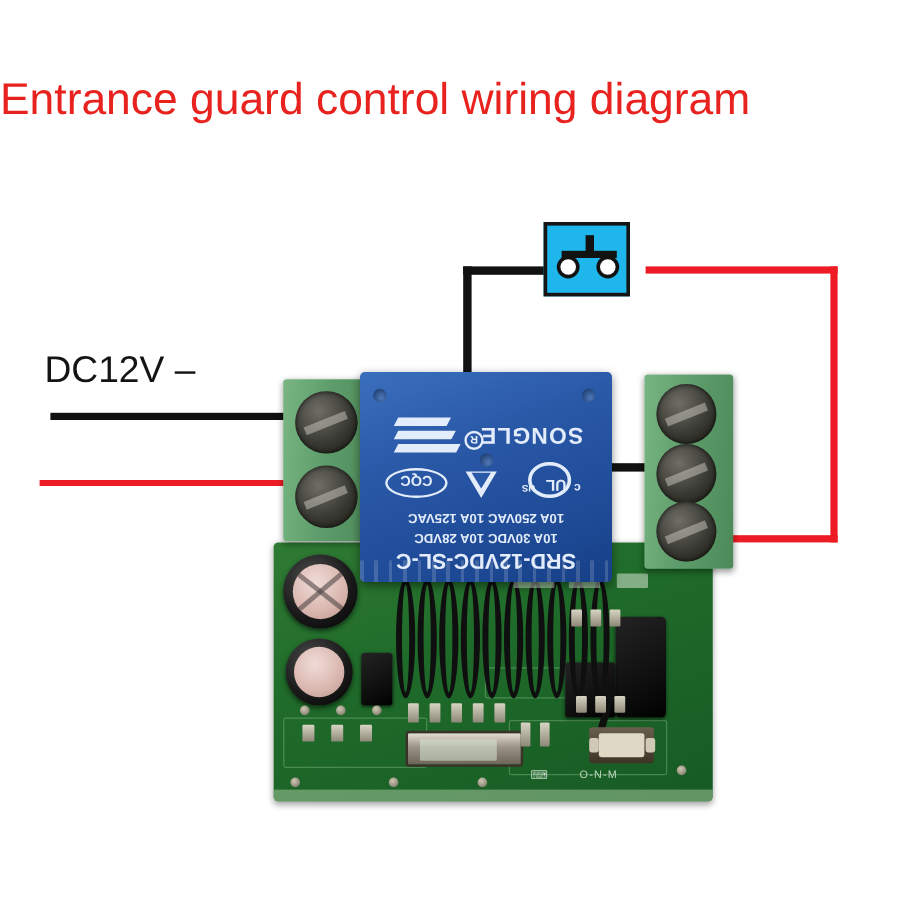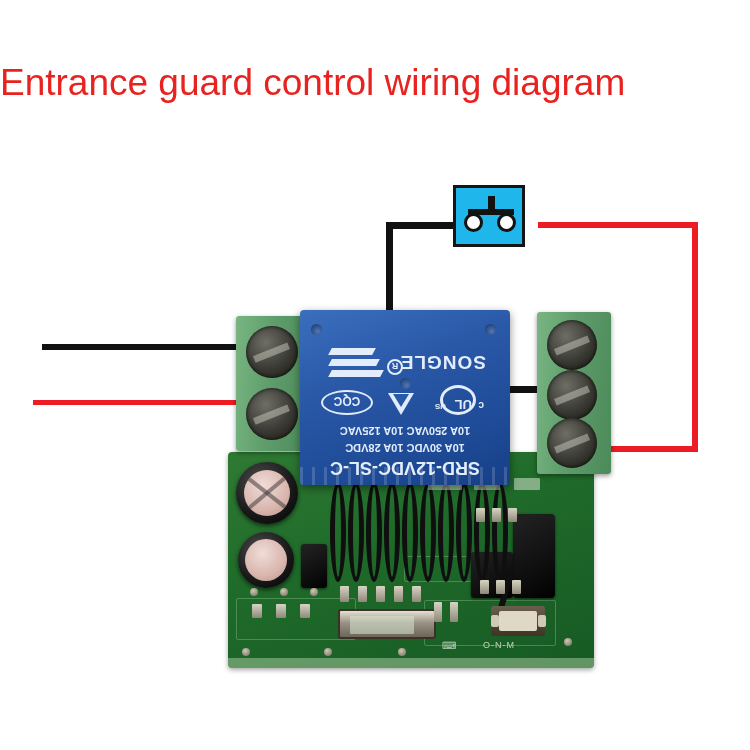--- a/index.html
+++ b/index.html
@@ -393,20 +393,21 @@
       rgba(0,0,0,0) 3px, rgba(0,0,0,0) 12px);
   }
 </style>
 </head>
 <body>
 
 <div id="stage">
 
   <div id="title">Entrance guard control wiring diagram</div>
 
+  <div class="supply-label" id="label-neg">DC12V –</div>
 
   <div class="wire wire-black" id="lead-neg"></div>
   <div class="wire wire-red" id="lead-pos"></div>
 
   <div class="wire wire-black" id="sw-black-h1"></div>
   <div class="wire wire-black" id="sw-black-v"></div>
   <div class="wire wire-black" id="sw-black-h2"></div>
 
   <div class="wire wire-red" id="sw-red-h1"></div>
   <div class="wire wire-red" id="sw-red-v"></div>

